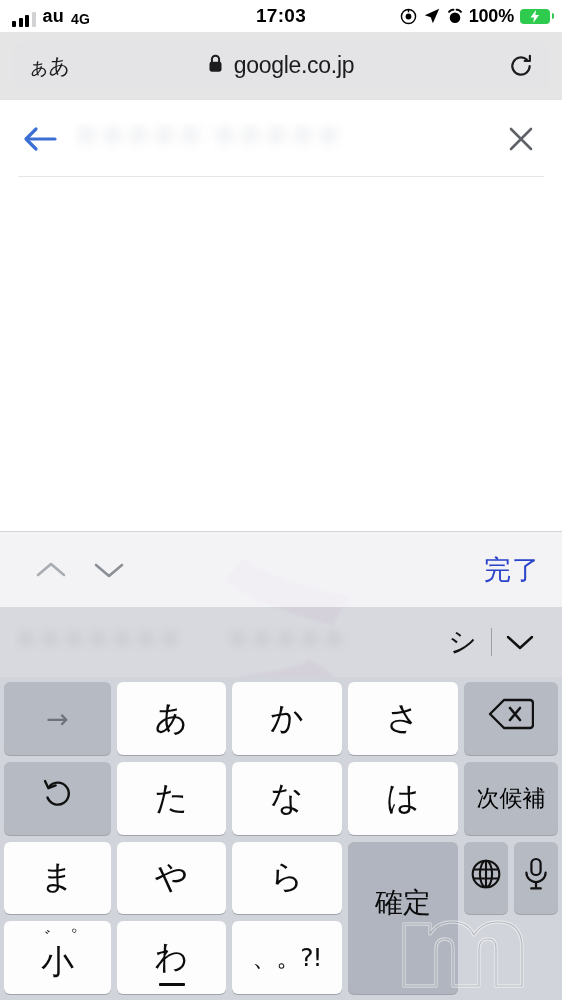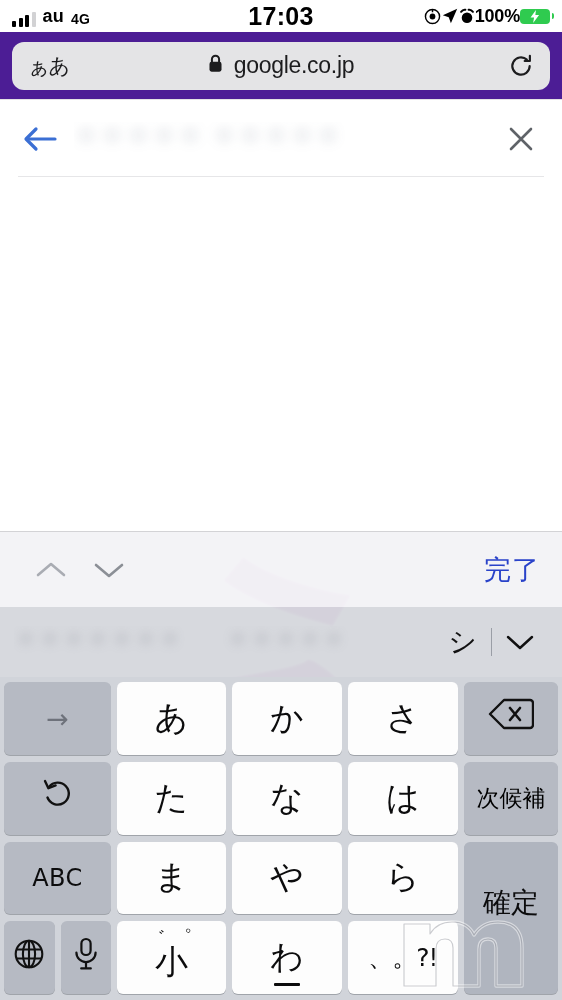--- a/index.html
+++ b/index.html
@@ -21,41 +21,41 @@
   .sig { display: flex; align-items: flex-end; gap: 2.5px; height: 15px; }
   .sig i { display: block; width: 4px; background: #000; border-radius: 1px; }
   .sig i:nth-child(1) { height: 6px; }
   .sig i:nth-child(2) { height: 9px; }
   .sig i:nth-child(3) { height: 12px; }
   .sig i:nth-child(4) { height: 15px; background: #d2d2d4; }
   .carrier { font-size: 18px; font-weight: 600; letter-spacing: .2px; }
   .netmode { font-size: 14px; font-weight: 600; letter-spacing: .2px; }
   .sb-center {
     position: absolute; left: 0; right: 0; text-align: center;
-    font-size: 25px; font-weight: 700; letter-spacing: .3px; pointer-events: none;
+    font-size: 19px; font-weight: 700; letter-spacing: .3px; pointer-events: none;
   }
   .sb-right {
-    margin-left: auto; display: flex; align-items: center; gap: 0;
+    margin-left: auto; display: flex; align-items: center; gap: 6px;
     position: relative; z-index: 2;
   }
   .sb-right .ic { display: flex; align-items: center; }
   .batt-pct { font-size: 18px; font-weight: 600; letter-spacing: -.2px; }
   .batt {
     width: 30px; height: 15px; border-radius: 4px; background: #2fcb4f;
     position: relative; display: flex; align-items: center; justify-content: center;
   }
   .batt::after {
     content: ""; position: absolute; right: -4px; top: 4.5px;
     width: 2.5px; height: 6px; background: #2fcb4f; border-radius: 0 2px 2px 0;
   }
 
   
   .urlbar-wrap {
     position: absolute; top: 32px; left: 0; width: 562px; height: 68px;
-    background: #4c1d95; border-bottom: 1px solid #e2e2e4;
+    background: #e5e5e5; border-bottom: 1px solid #e2e2e4;
     display: flex; align-items: center; padding: 0 12px;
   }
   .urlbar {
     width: 100%; height: 48px; background: #e4e4e6; border-radius: 12px;
     display: flex; align-items: center; padding: 0 16px; position: relative;
   }
   .aa { font-size: 21px; color: #1c1c1e; letter-spacing: -1px; font-weight: 500; }
   .url-center {
     position: absolute; left: 0; right: 0; display: flex;
     align-items: center; justify-content: center; gap: 11px; pointer-events: none;
@@ -310,21 +310,20 @@
               <path d="M8 10 A11 11 0 1 1 6.5 20.5" fill="none" stroke="#111" stroke-width="2.4" stroke-linecap="round"></path>
               <path d="M4 4 L7.4 11.2 L14.6 8.4" fill="none" stroke="#111" stroke-width="2.4" stroke-linecap="round" stroke-linejoin="round"></path>
             </svg>
         </span>
       </div>
       <div class="key white">た</div>
       <div class="key white">な</div>
       <div class="key white">は</div>
       <div class="key gray func-small">次候補</div>
 
-      <div class="key gray abc">ABC</div>
       <div class="key white">ま</div>
       <div class="key white">や</div>
       <div class="key white">ら</div>
       <div class="key gray2 enter">確定</div>
 
       <div class="bottom-pair">
         <div class="key gray">
           <span>
             <svg width="32" height="32" viewBox="0 0 32 32">
                 <circle cx="16" cy="16" r="13.3" fill="none" stroke="#111" stroke-width="2.1"></circle>

